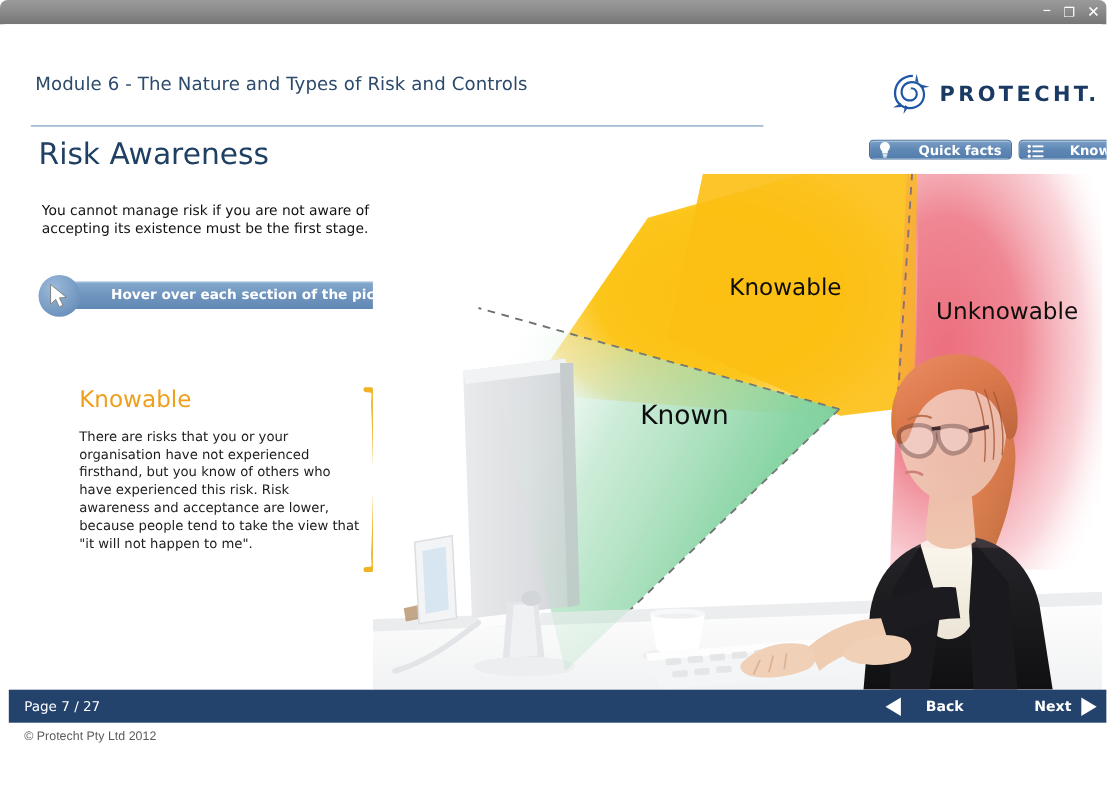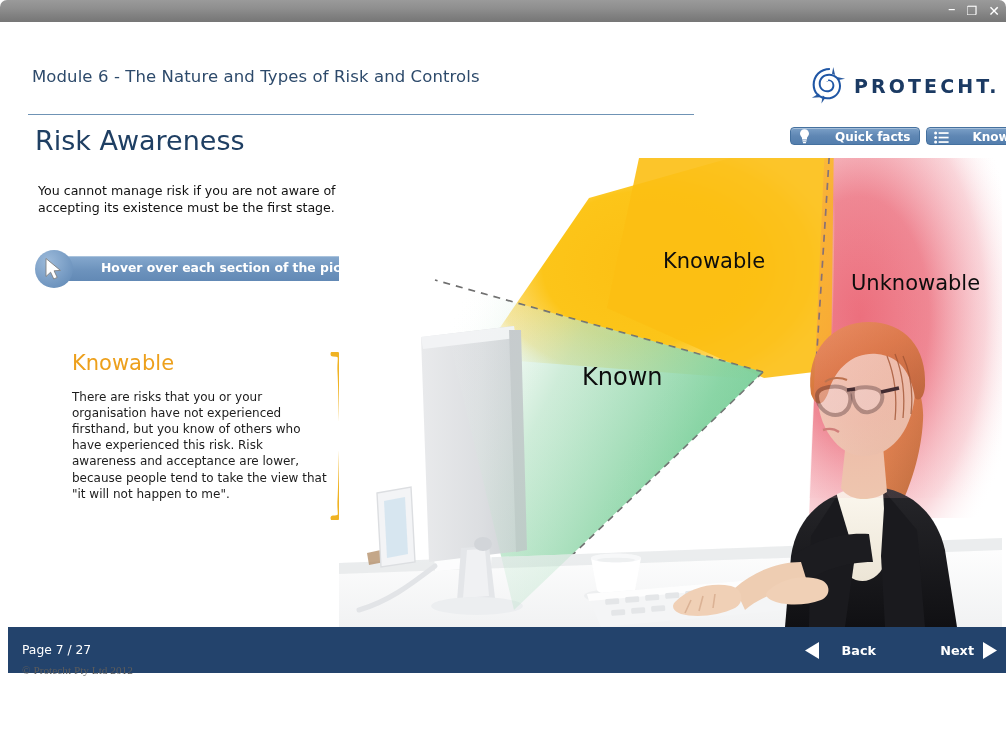--- a/index.html
+++ b/index.html
@@ -226,21 +226,21 @@
     white-space: nowrap;
   }
   .label-knowable   { left: 659px; top: 227px; font-size: 21px; }
   .label-unknowable { left: 847px; top: 249px; font-size: 21px; }
   .label-known      { left: 578px; top: 341px; font-size: 24px; }
 
   
   .navbar {
     position: absolute;
     left: 4px; top: 605px;
-    width: 998px; height: 46px;
+    width: 998px; height: 30px;
     background: #23436c;
     display: flex;
     align-items: center;
   }
   .page-count {
     position: absolute;
     left: 14px;
     font-family: "DejaVu Sans", sans-serif;
     font-size: 12.3px;
     color: #ffffff;
@@ -265,21 +265,21 @@
   .nav-label {
     font-family: "DejaVu Sans", sans-serif;
     font-size: 12.8px;
     font-weight: bold;
     color: #ffffff;
     white-space: nowrap;
   }
   .copyright {
     position: absolute;
     left: 18px; top: 642px;
-    font-family: Liberation Serif, serif;
+    font-family: Liberation Sans, sans-serif;
     font-size: 11.3px;
     color: #5c5c5c;
     white-space: nowrap;
   }
 </style>
 </head>
 <body>
 
 <div id="app">
 

